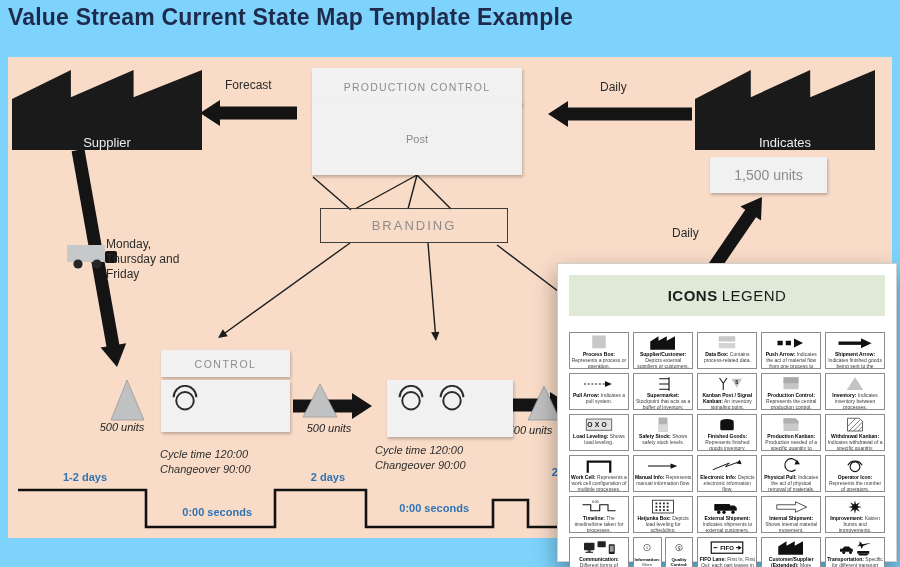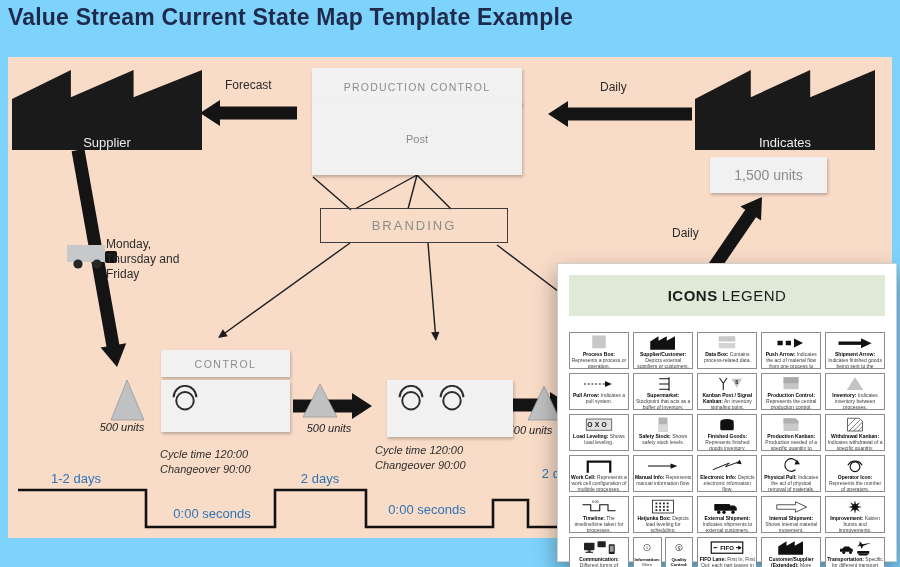--- a/index.html
+++ b/index.html
@@ -17,21 +17,21 @@
     clip-path:polygon(0% 100%,0% 42%,31% 9%,31% 40%,64% 9%,64% 40%,100% 9%,100% 100%);}
   .pc-box{left:304px;top:11px;width:210px;height:37px;font-size:10.5px;letter-spacing:1.2px;}
   .data-box{left:304px;top:45px;width:210px;height:73px;font-size:11px;}
   .schedule{left:312px;top:151px;width:188px;height:35px;background:transparent;border:1.5px solid #3d3d3d;
     color:#8c8c8c;font-size:13px;letter-spacing:2px;display:flex;align-items:center;justify-content:center;}
   .units-box{left:702px;top:100px;width:117px;height:36px;font-size:14px;}
   .lbl{color:#2b2b2b;font-size:12px;}
   .pre{white-space:pre-line;line-height:1.25;}
   .ital{font-style:italic;color:#222;font-size:11px;text-align:center;}
   .cycle{font-style:italic;color:#2e2e2e;font-size:11px;line-height:1.35;text-align:left;}
-  .blue{color:#2e74b5;font-weight:400;font-size:13px;text-align:center;}
+  .blue{color:#2e74b5;font-weight:700;font-size:11px;text-align:right;}
   .proc-head{font-size:10.5px;letter-spacing:1.5px;}
   .proc-body{justify-content:flex-start;align-items:flex-start;padding:5px 0 0 9px;}
   .ops{display:flex;gap:11px;}
   .legend{position:absolute;left:557px;top:263px;width:340px;height:299px;background:#fff;
     border:1px solid #cfcfcf;box-shadow:0 10px 22px rgba(0,0,0,.38);z-index:5;padding:11px;box-sizing:border-box;}
   .legend-head{height:41px;background:#dfe9d8;display:flex;align-items:center;justify-content:center;
     font-size:15px;color:#1b1b1b;letter-spacing:.5px;margin-bottom:16px;}
   .legend-head .lb{font-weight:700;margin-right:4px;}
   .legend-grid{display:grid;grid-template-columns:repeat(5,1fr);grid-auto-rows:37px;gap:4px;}
   .lcell{border:1px solid #8d8d8d;background:#fff;display:flex;flex-direction:column;align-items:center;

